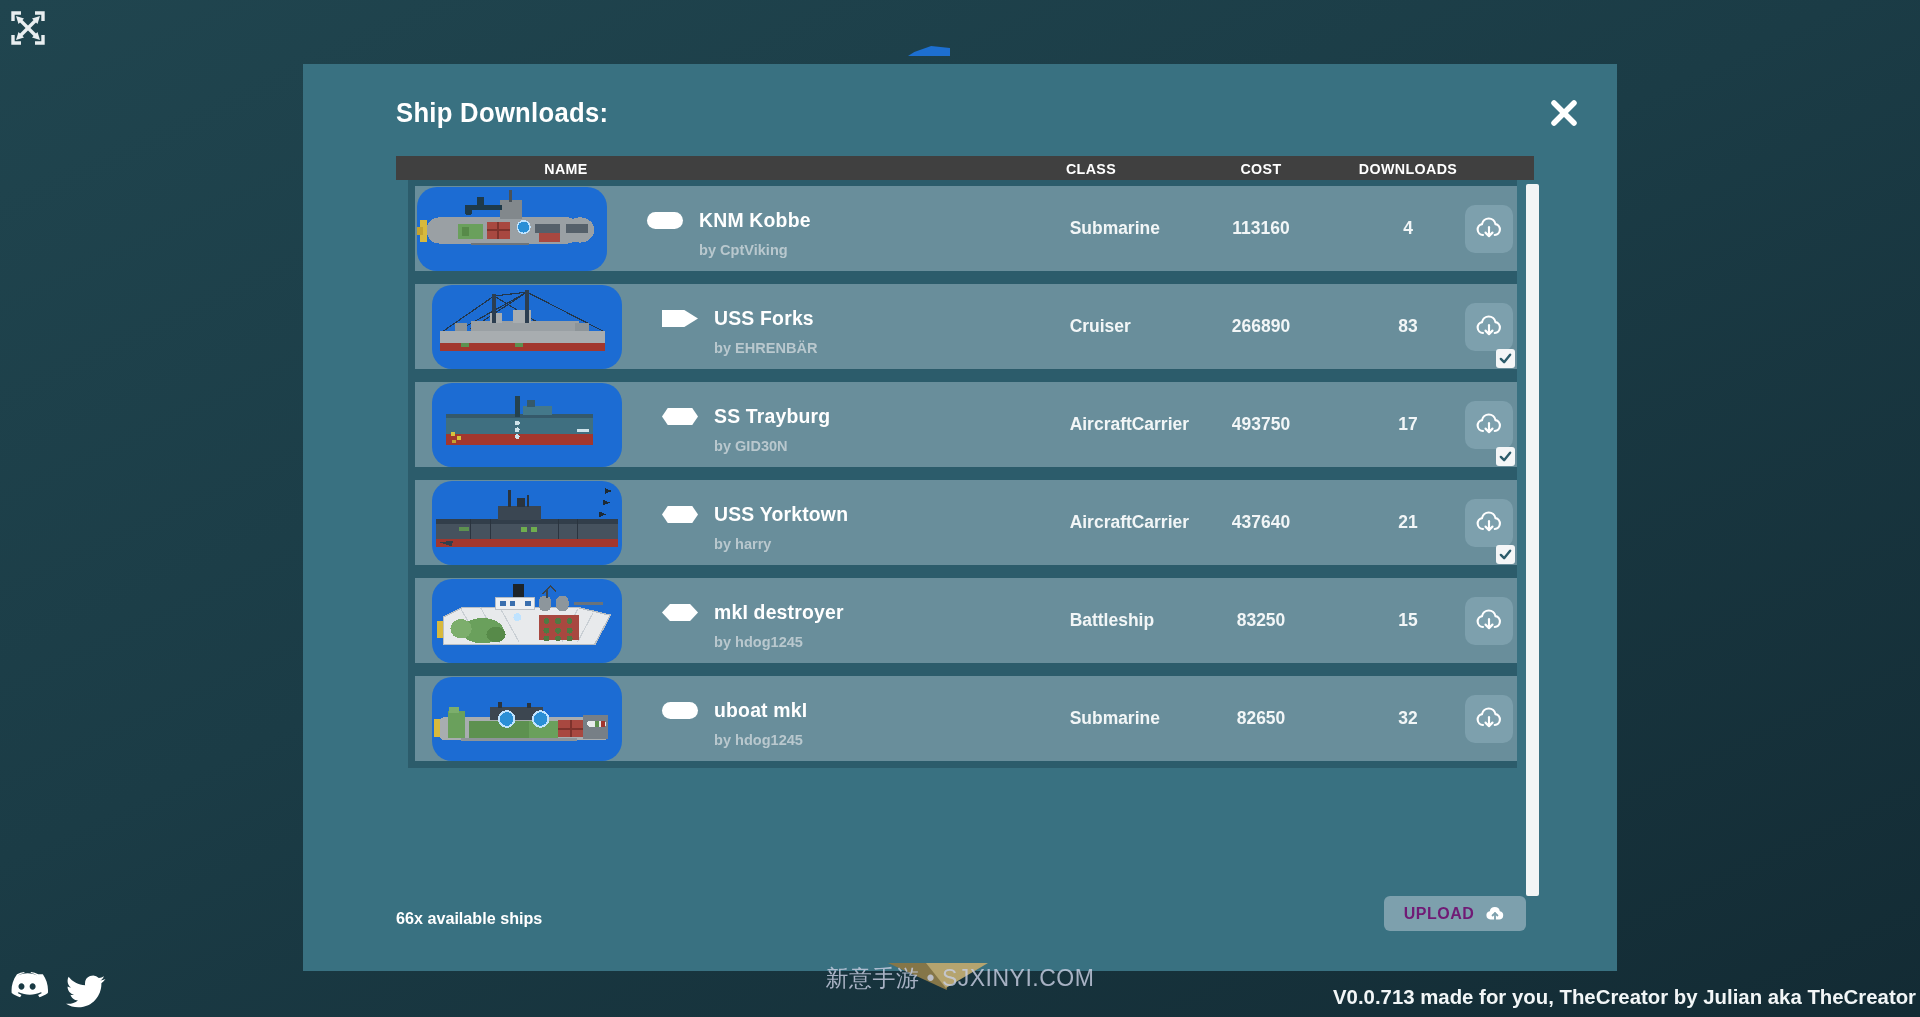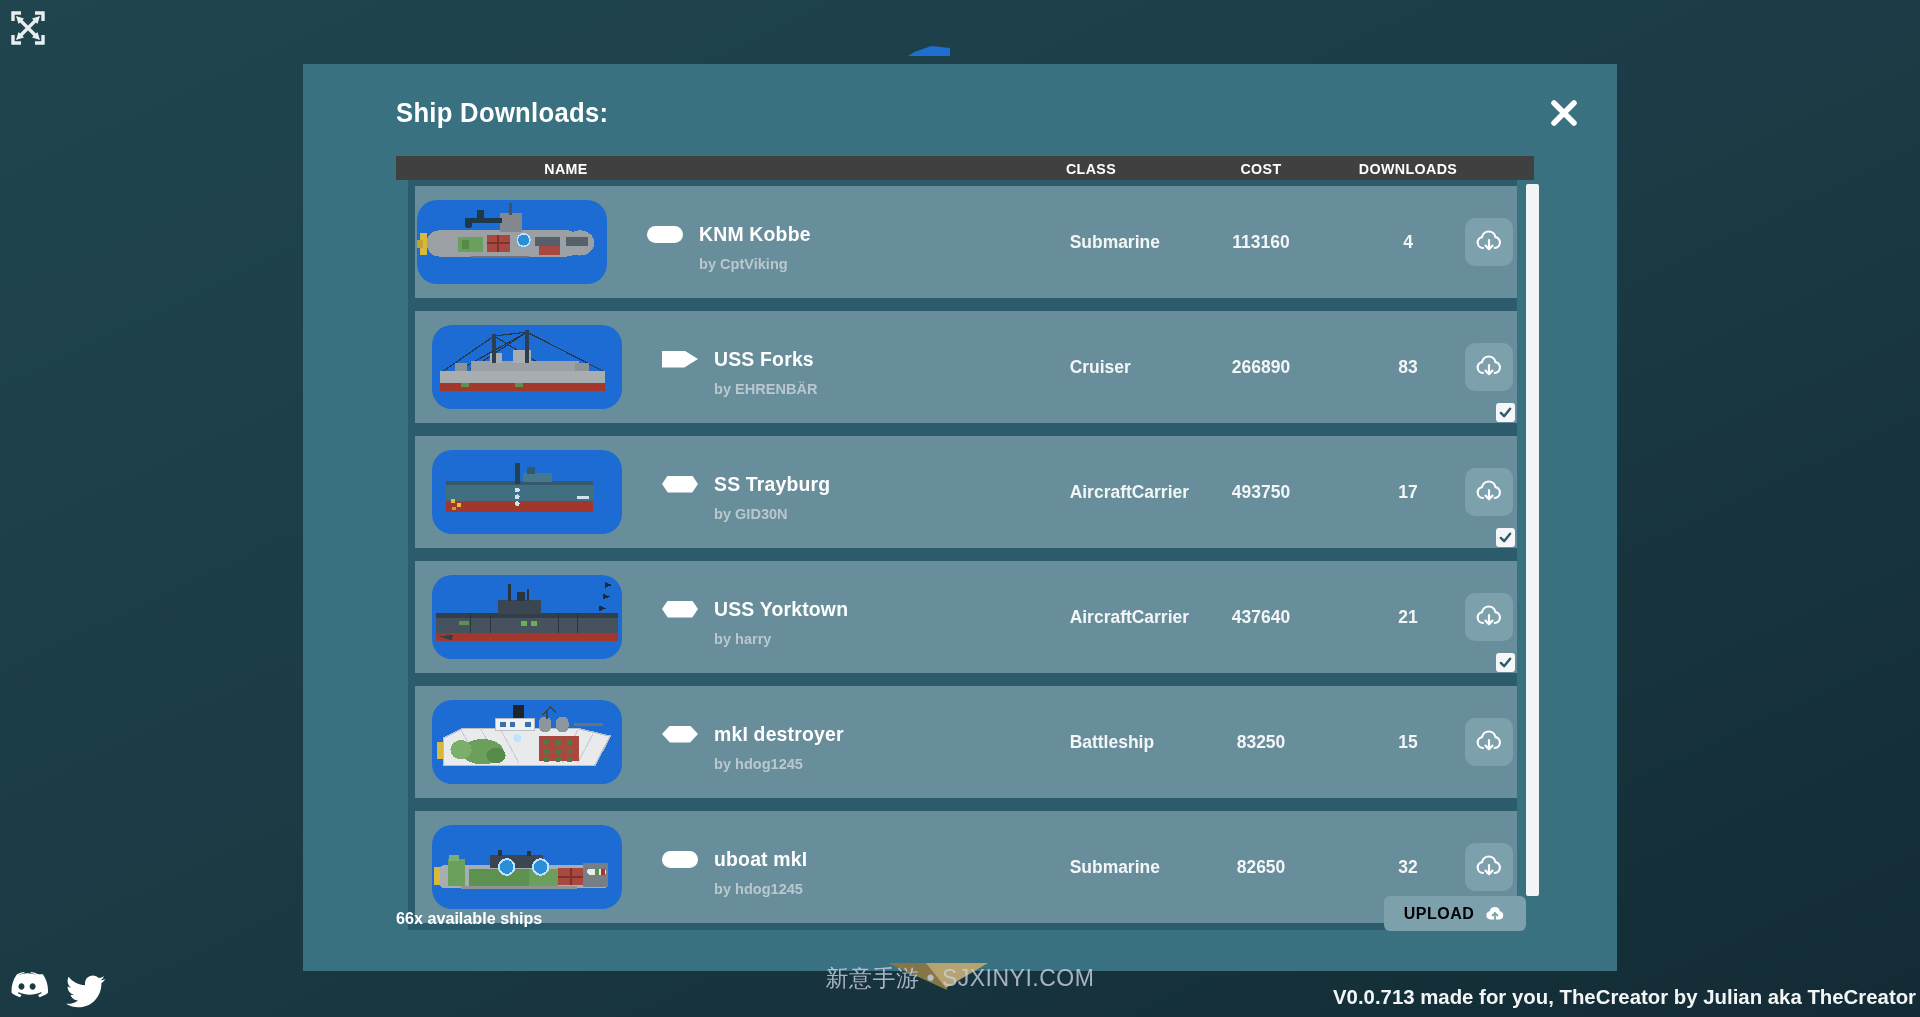--- a/index.html
+++ b/index.html
@@ -32,21 +32,21 @@
   .close-btn { position:absolute; right:38px; top:34px; width:30px; height:30px; cursor:pointer; }
 
   .table-header { position:absolute; left:93px; top:92px; width:1138px; height:24px;
     background:#404040; display:grid; grid-template-columns:340px 1fr 160px 180px 114px 69px;
     align-items:center; }
   .table-header .hcell { text-align:center; font-size:15px; font-weight:700; color:#fff;
     letter-spacing:.4px; transform:scaleX(.95); }
 
   .rows { position:absolute; left:105px; top:122px; width:1109px; }
   .rows::after { content:""; display:block; height:7px; background:#2c5c6b; }
-  .row { position:relative; height:112px; background:#698e9b; border-left:7px solid #2c5c6b;
+  .row { position:relative; height:85px; background:#698e9b; border-left:7px solid #2c5c6b;
     display:grid; grid-template-columns:210px 1fr 160px 180px 114px 52px; align-items:center;
     cursor:pointer; }
   .row + .row { margin-top:13px;padding-left:15px; }
   .row + .row::before { content:""; position:absolute; left:-7px; top:-13px; right:0; height:13px;
     background:#2c5c6b; }
   .rows > .row:first-child::before { content:""; position:absolute; left:-7px; top:-6px; right:0;
     height:6px; background:#2c5c6b; }
 
   .row-thumb { width:190px; height:84px; margin-left:2px; border-radius:20px; overflow:hidden;
     background:#1c6cd3; }
@@ -84,21 +84,21 @@
   .available { position:absolute; left:93px; top:845px; font-size:17px; font-weight:700;
     transform:scaleX(.95); transform-origin:left; }
   .pager { position:absolute; left:0; right:0; top:826px; height:44px; }
   .pager-btn { position:absolute; top:2px; width:38px; height:38px; border:none; border-radius:9px;
     background:#6f96a4; cursor:pointer; display:flex; align-items:center; justify-content:center; }
   .pager-prev { left:565px; }
   .pager-next { left:717px; }
   .pager-page { position:absolute; left:605px; width:110px; text-align:center; top:3px;
     font-size:30px; font-weight:700; transform:scaleX(.92); }
   .upload-btn { position:absolute; left:1081px; top:832px; width:142px; height:35px; border:none;
-    border-radius:6px; background:#7da0ad; color:#000000; font-family:inherit; font-size:16px;
+    border-radius:6px; background:#7da0ad; color:#701a75; font-family:inherit; font-size:16px;
     font-weight:700; letter-spacing:.5px; cursor:pointer; display:flex; align-items:center;
     justify-content:center; gap:10px; }
 
   
   .social { position:absolute; left:8px; bottom:6px; display:flex; gap:16px; align-items:center; }
   .social .sicon { width:41px; height:40px; cursor:pointer; }
   .watermark { position:absolute; left:0; right:0; bottom:23px; text-align:center; font-size:23px;
     color:rgba(199,205,224,.82); letter-spacing:.5px; }
   .version { position:absolute; right:4px; bottom:8px; font-size:21px; font-weight:700;
     color:#f2f6f7; white-space:nowrap; transform:scaleX(.97); transform-origin:right; }

